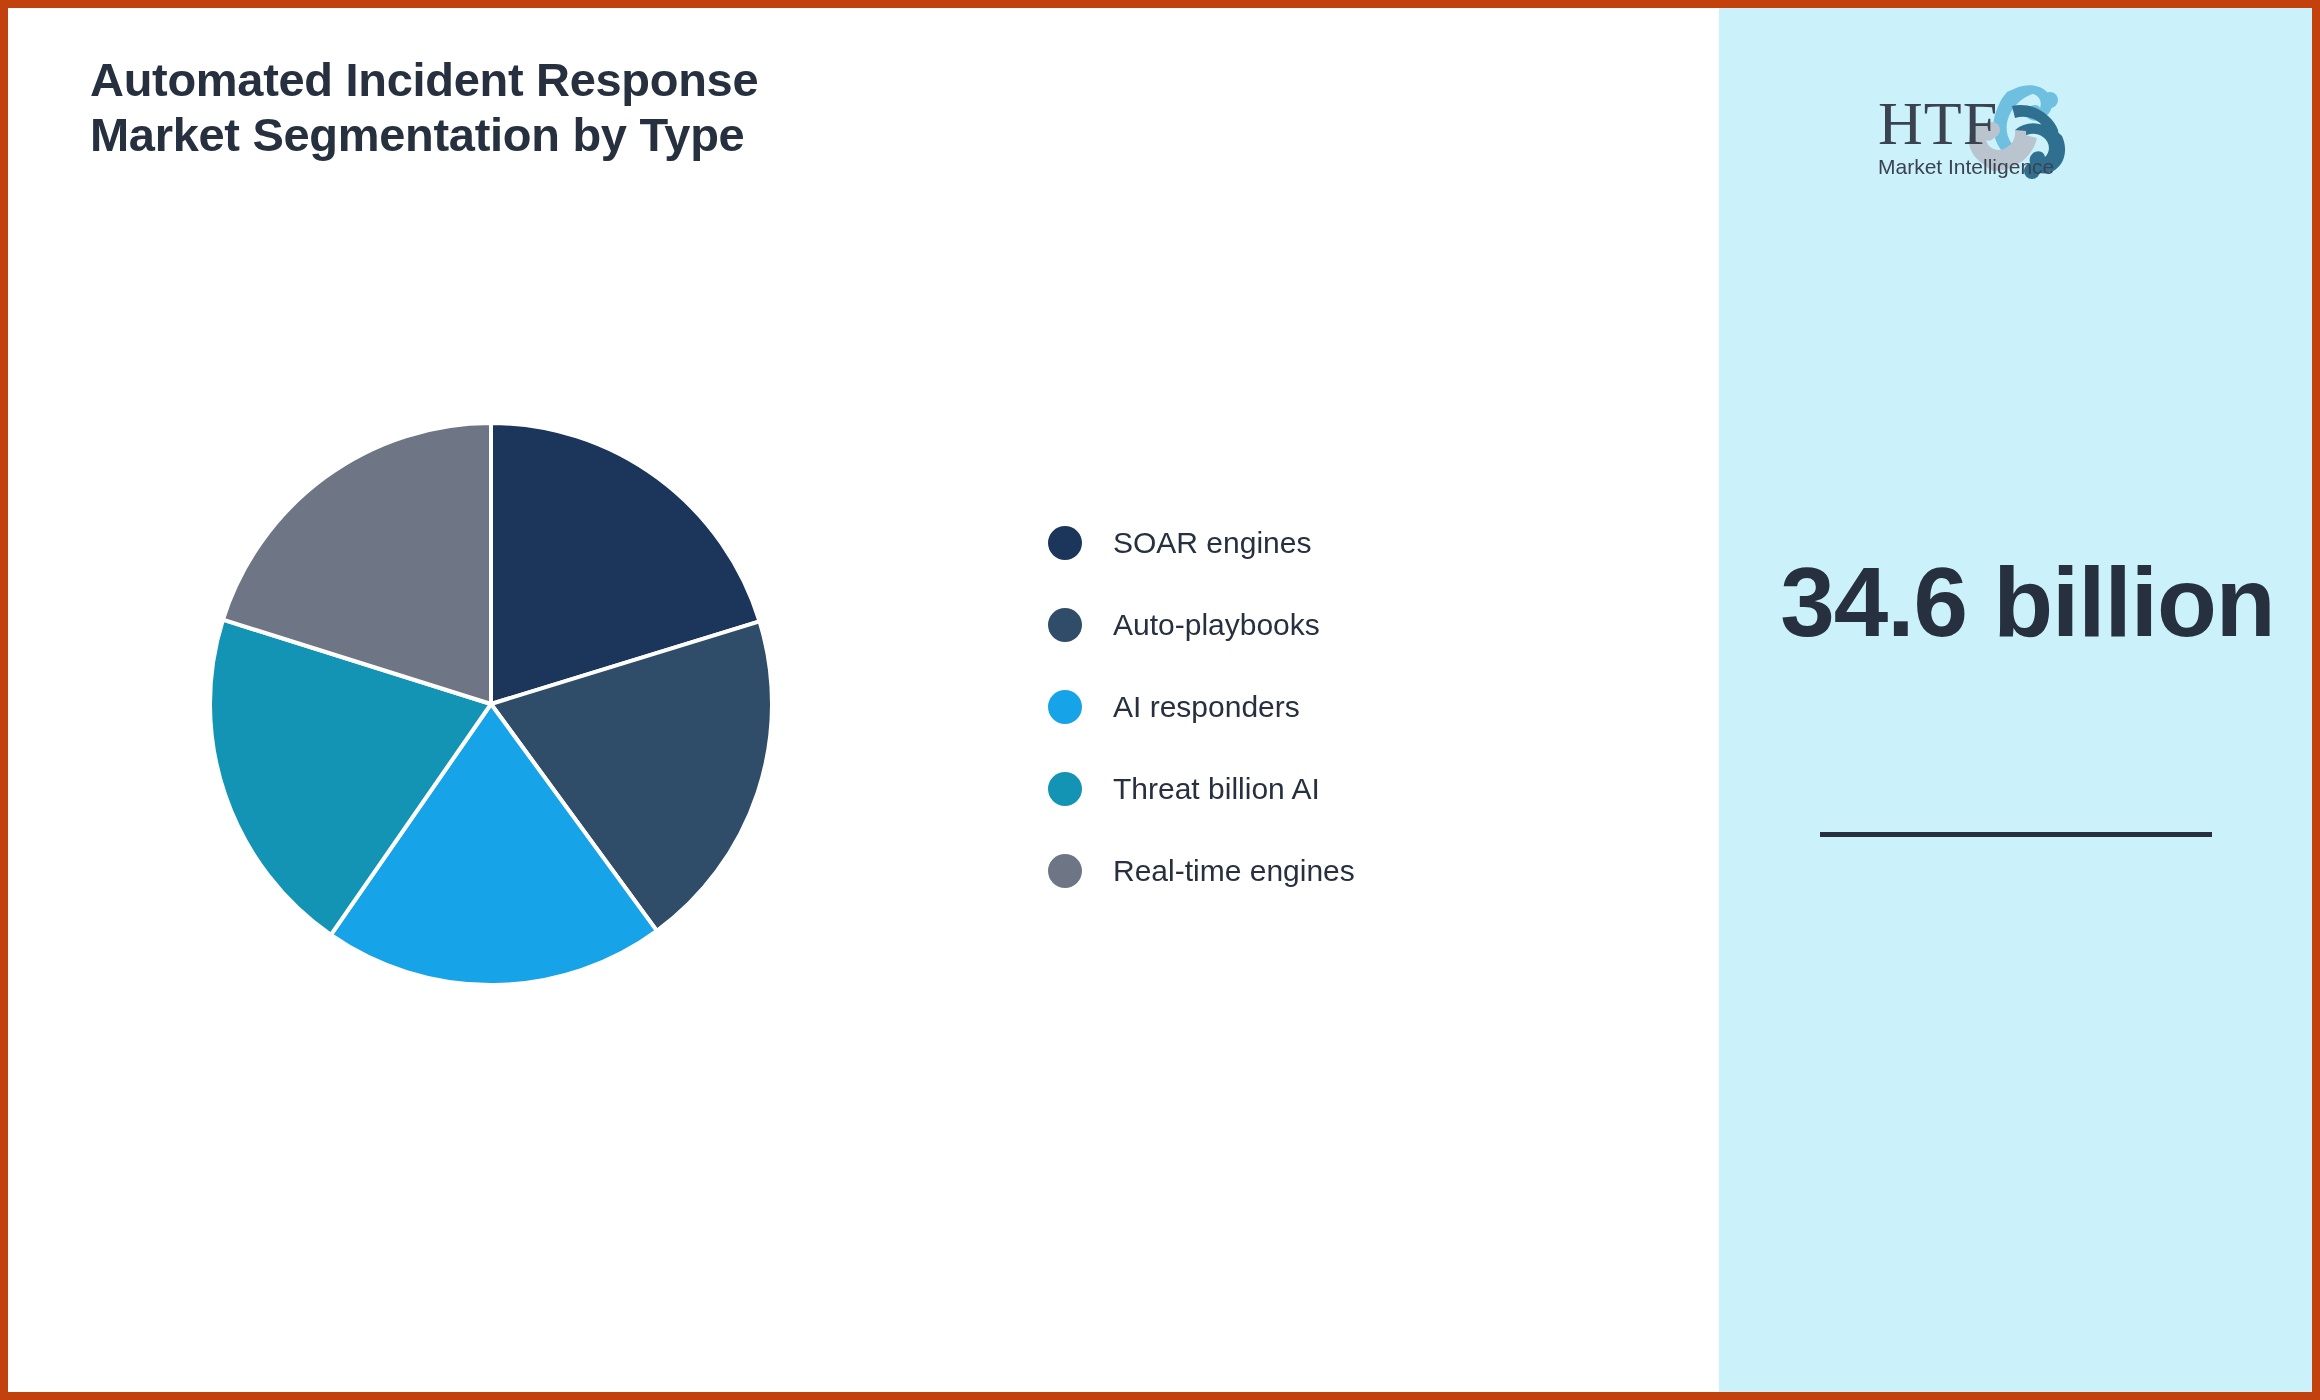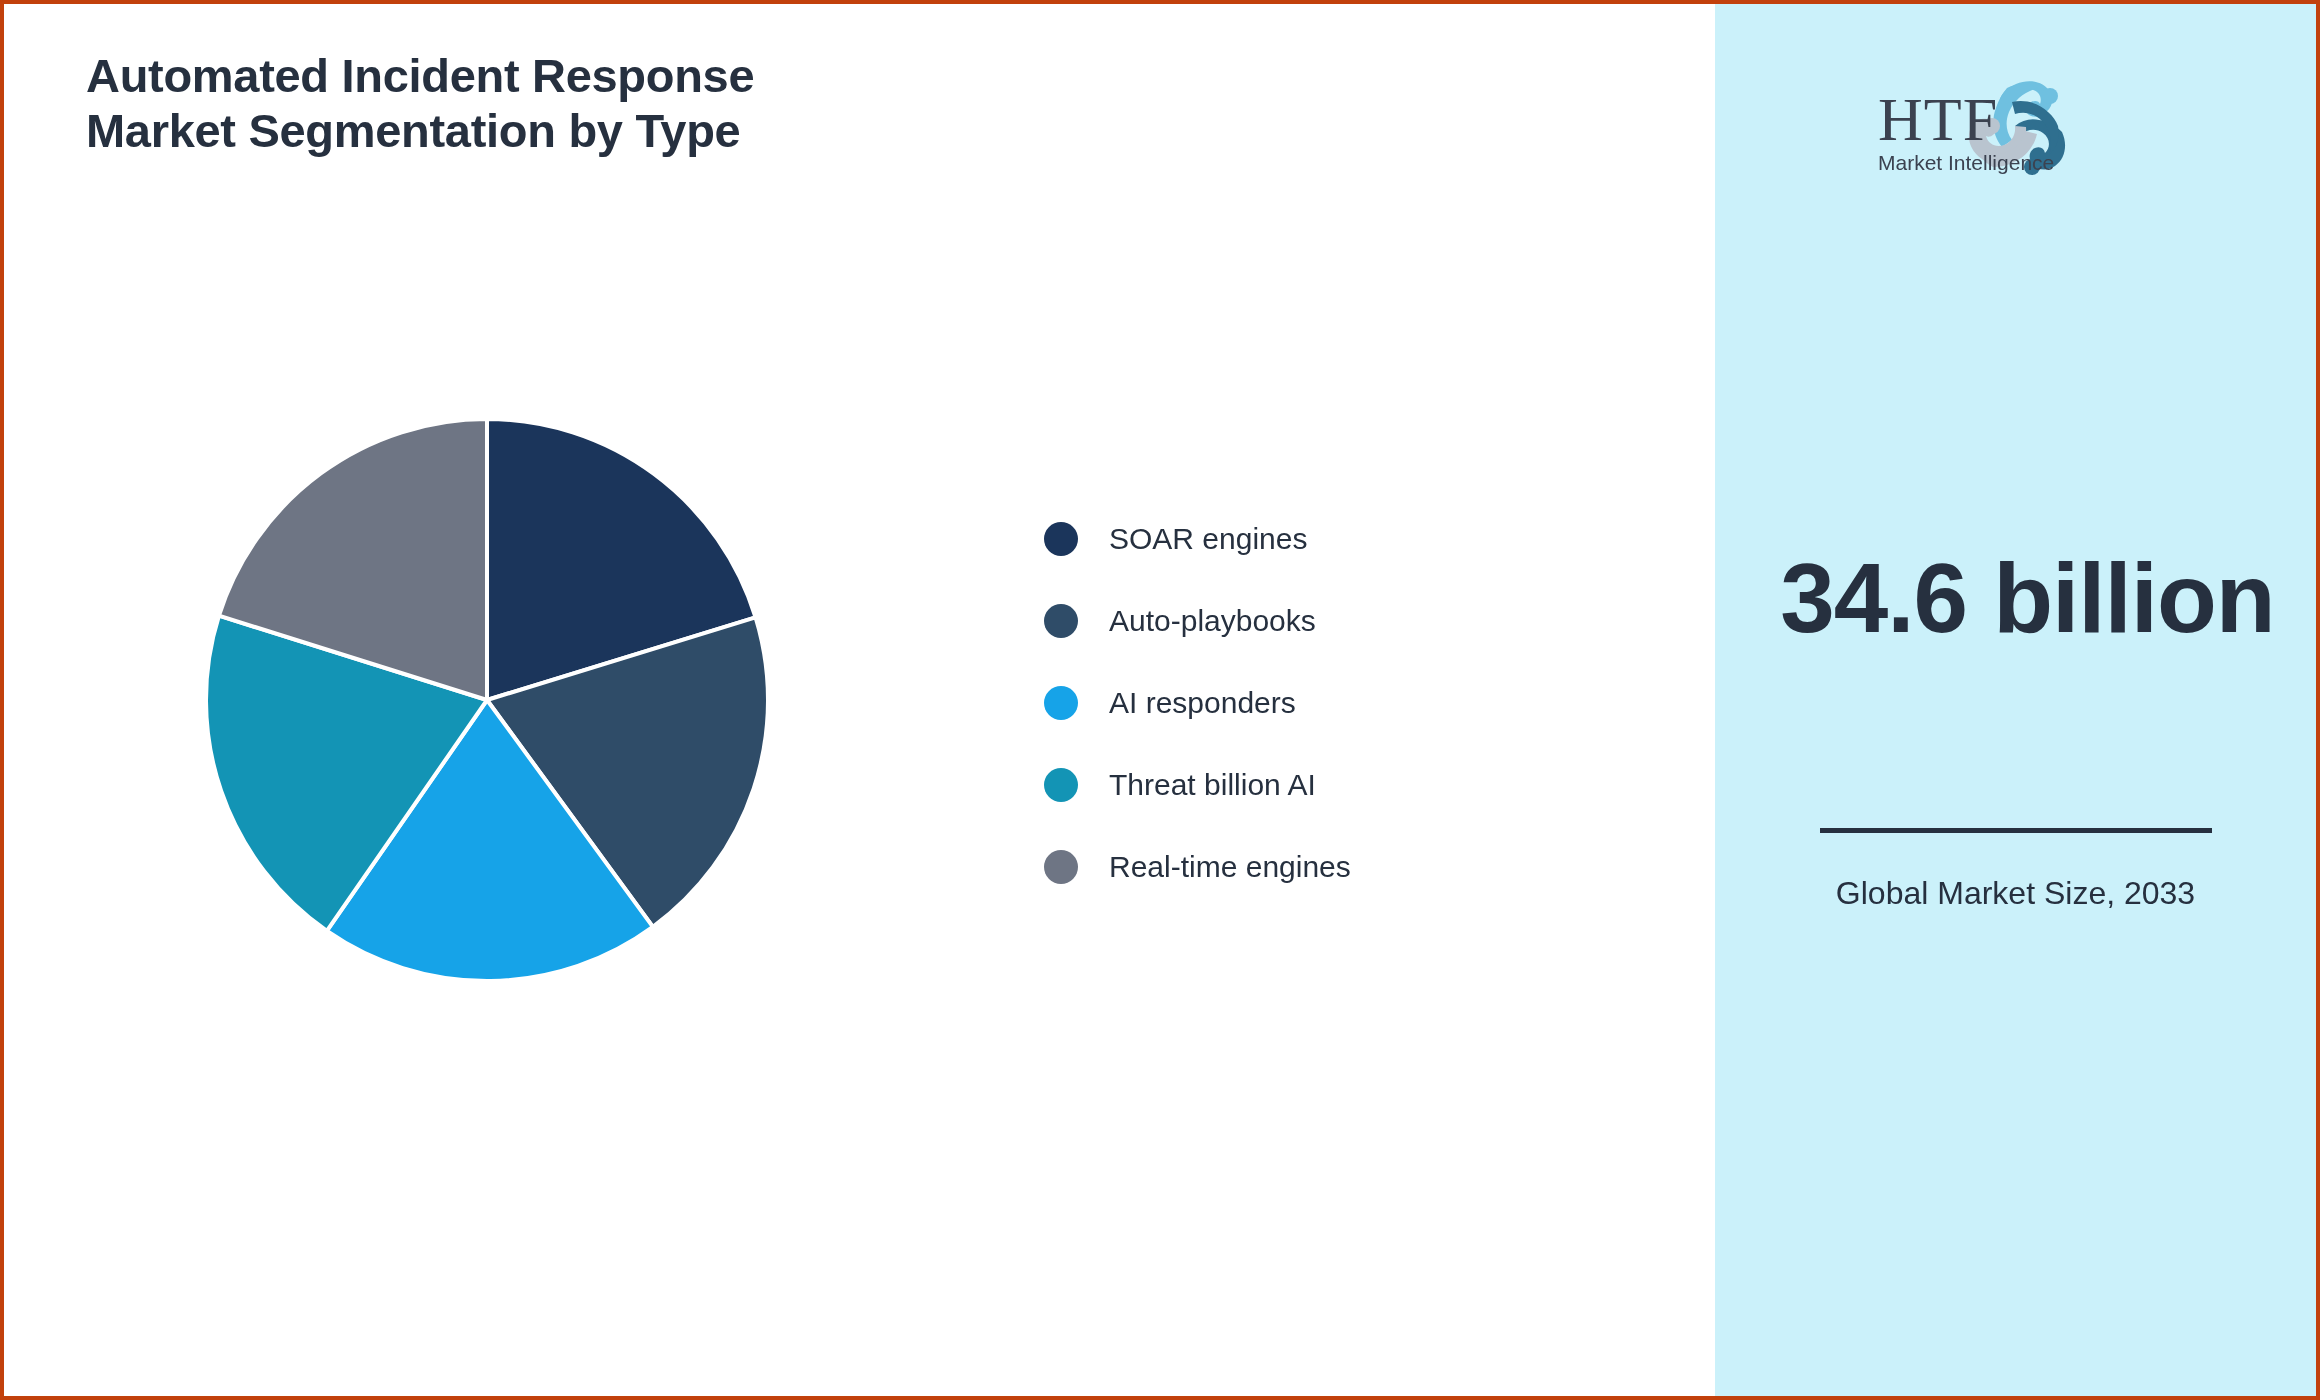--- a/index.html
+++ b/index.html
@@ -12,21 +12,21 @@
     height: 1400px;
     font-family: "Liberation Sans", sans-serif;
     overflow: hidden;
   }
   #root {
     position: relative;
     width: 2320px;
     height: 1400px;
     background: #ffffff;
     box-sizing: border-box;
-    border: 4px solid #c2410c;
+    border: 8px solid #c2410c;
     display: flex;
     flex-direction: row;
   }
   
   .main-panel {
     position: relative;
     width: 1711px;
     height: 100%;
     background: #ffffff;
     box-sizing: border-box;
@@ -211,17 +211,16 @@
           <text x="12" y="104" font-family="'Liberation Sans', sans-serif" font-size="21">Market Intelligence</text>
         </g>
       </svg>
     </div>
 
     <div class="stat-value">34.6
 billion</div>
 
     <div class="stat-divider"></div>
 
-    <div class="stat-caption">Global Market Size, 2033</div>
 
   </div>
 
 </div>
 
 </body></html>

